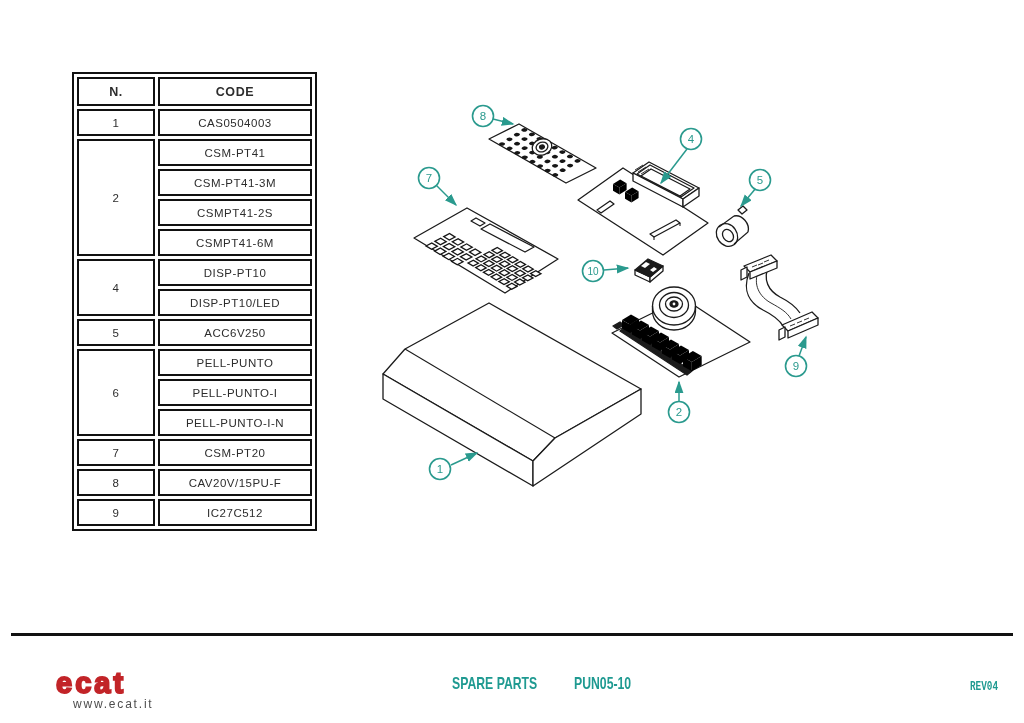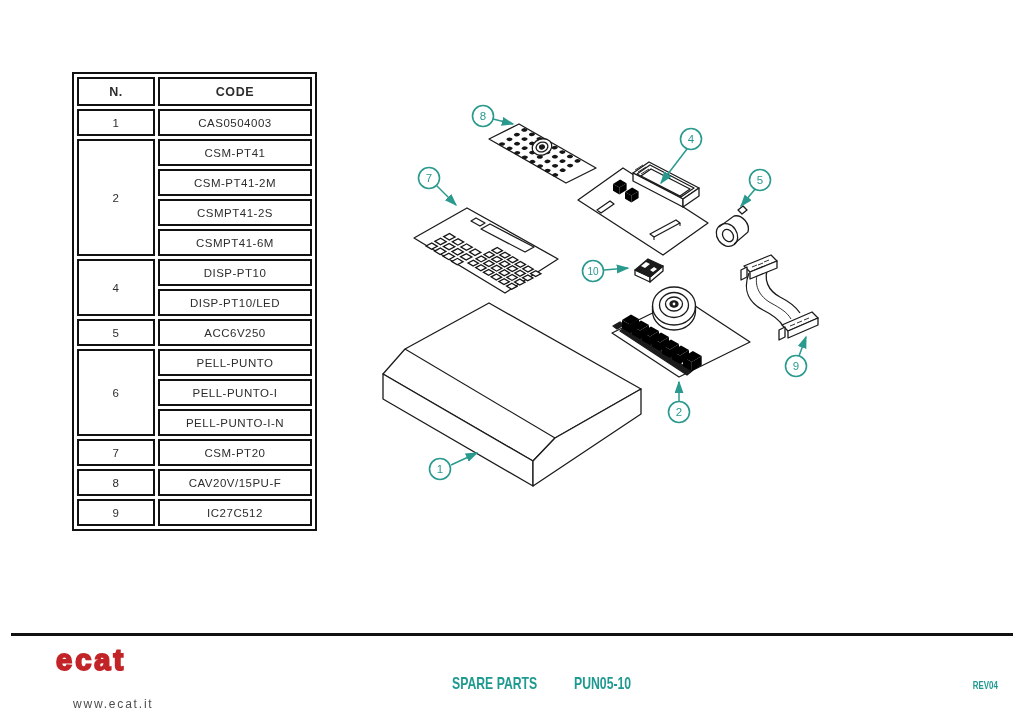--- a/index.html
+++ b/index.html
@@ -25,27 +25,27 @@
   .part .white{fill:#fff;stroke:none;}
   .part .thin{stroke-width:.9;}
   .keygrid rect{fill:#fff;stroke:#161616;stroke-width:1.5;}
   .dotgrid circle{fill:#161616;stroke:none;}
   .callout circle{fill:#fff;stroke:var(--accent);stroke-width:1.6;}
   .callout line{stroke:var(--accent);stroke-width:1.5;}
   .callout text{fill:var(--accent);font-size:11.5px;font-family:"Liberation Sans",sans-serif;text-anchor:middle;}
 
   
   .footer-divider{position:absolute;left:11px;top:633px;width:1002px;height:2.6px;background:#111;}
-  .logo{position:absolute;left:56px;top:647px;font-size:29px;font-weight:bold;color:var(--logo-red);
+  .logo{position:absolute;left:56px;top:670px;font-size:29px;font-weight:bold;color:var(--logo-red);
         letter-spacing:3px;-webkit-text-stroke:2px var(--logo-red);line-height:26px;}
   .website{position:absolute;left:73px;top:697px;font-size:12px;letter-spacing:1.8px;color:#4c4c4c;}
   .footer-center{position:absolute;left:452px;top:674px;display:flex;gap:4px;color:var(--foot-teal);
         font-weight:bold;font-size:17px;white-space:nowrap;}
   .cond{display:inline-block;transform:scaleX(.72);transform-origin:0 50%;}
-  .rev{position:absolute;right:26px;top:679px;font-size:11px;font-weight:bold;color:var(--foot-teal);}
+  .rev{position:absolute;right:26px;top:679px;font-size:13px;font-weight:bold;color:var(--foot-teal);font-family:Liberation Mono, monospace;}
   .cond-r{display:inline-block;transform:scaleX(.72);transform-origin:100% 50%;}
 </style>
 </head>
 <body>
 
 <table class="parts-table">
   <thead>
     <tr>
       <th class="col-n">N.</th>
       <th class="col-code">CODE</th>
@@ -54,21 +54,21 @@
   <tbody>
     <tr>
       <td>1</td>
       <td>CAS0504003</td>
     </tr>
     <tr>
       <td rowspan="4">2</td>
       <td>CSM-PT41</td>
     </tr>
     <tr>
-        <td>CSM-PT41-2M</td>
+        <td>CSM-PT41-3M</td>
       </tr>
     <tr>
         <td>CSMPT41-2S</td>
       </tr>
     <tr>
         <td>CSMPT41-6M</td>
       </tr>
     <tr>
       <td rowspan="2">4</td>
       <td>DISP-PT10</td>

